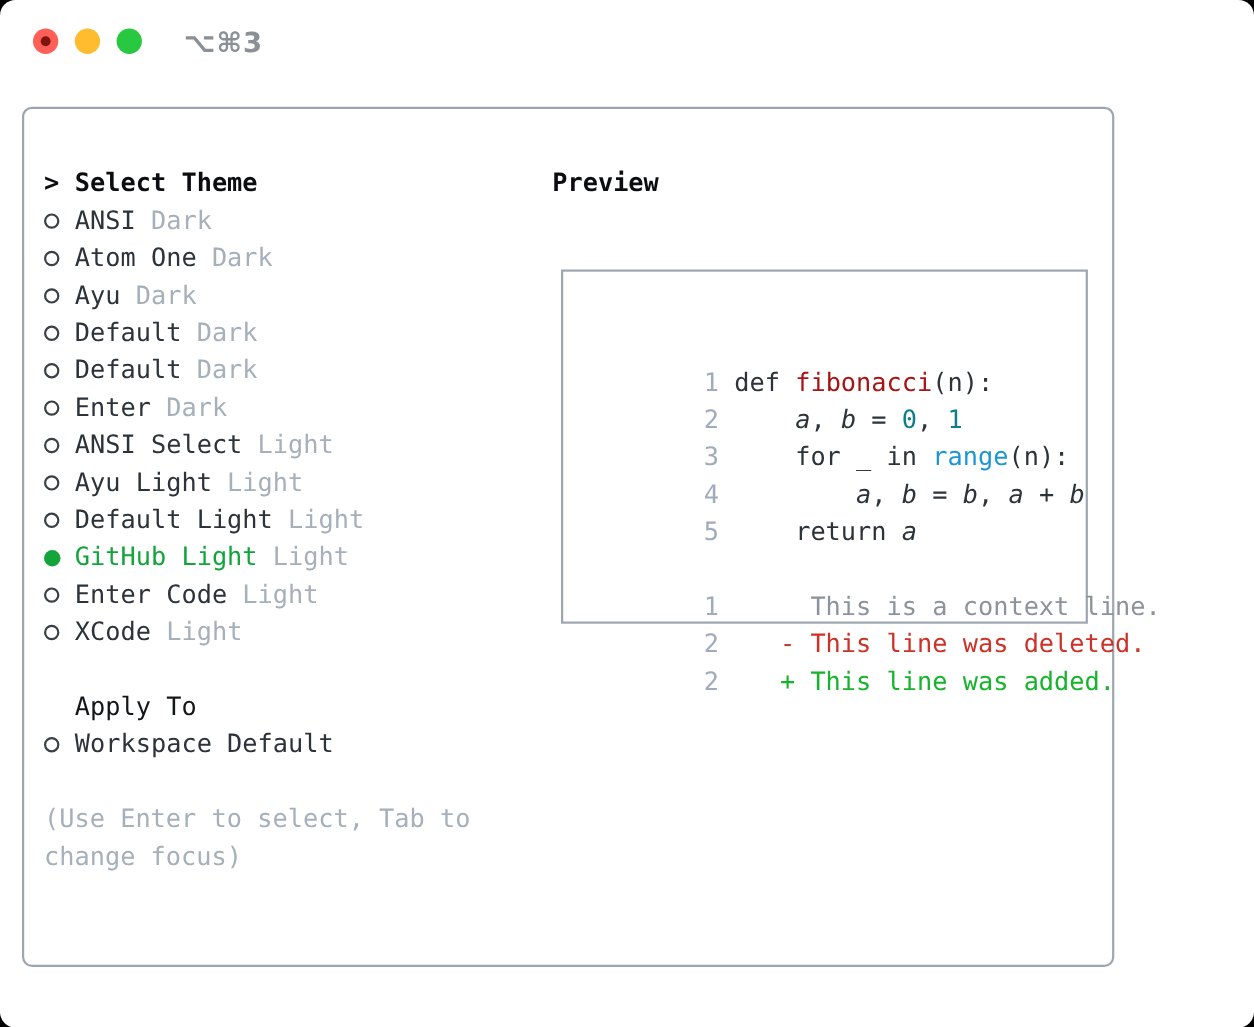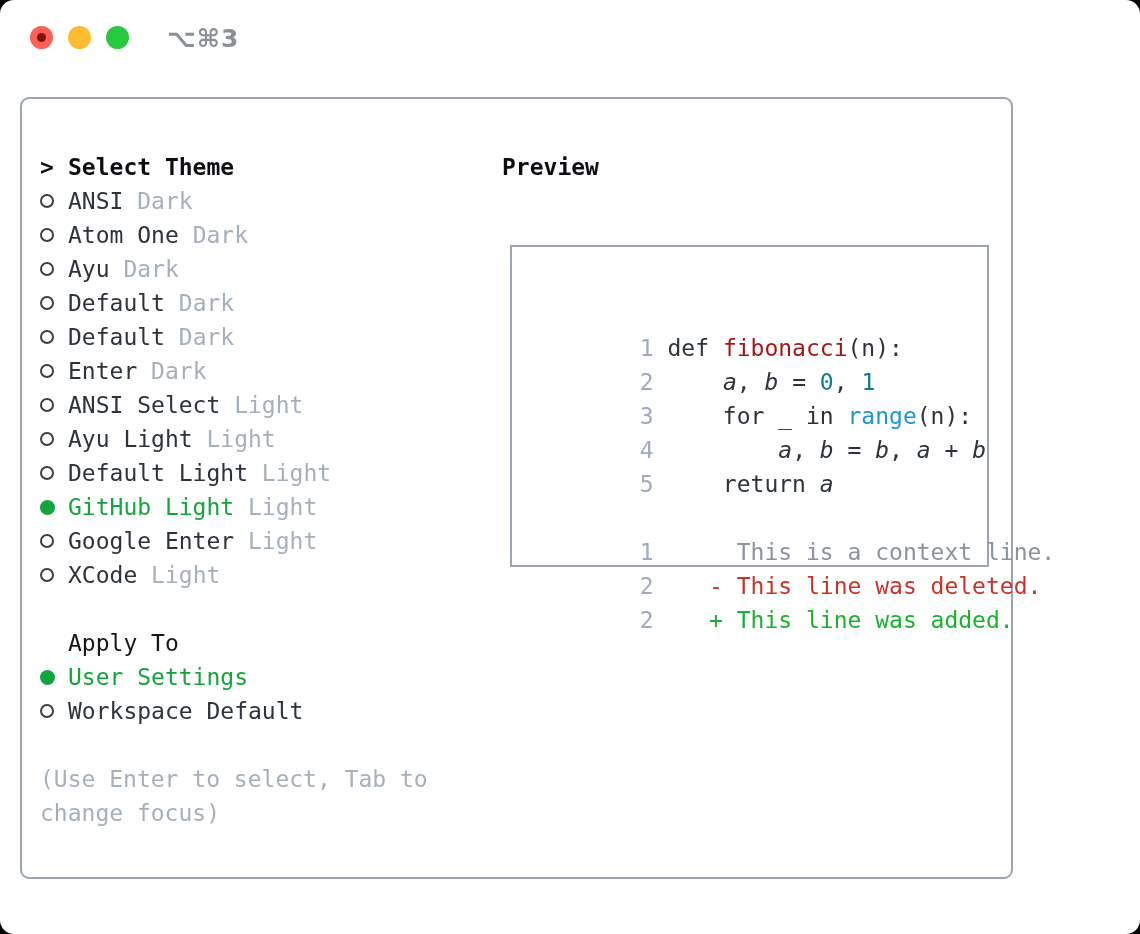--- a/index.html
+++ b/index.html
@@ -135,39 +135,35 @@
         <span class="t-name">Default Light</span>
         <span class="t-variant">Light</span>
       </div>
       <div class="row theme-row" data-selected="true">
         <span class="marker"><span class="radio"></span></span>
         <span class="t-name">GitHub Light</span>
         <span class="t-variant">Light</span>
       </div>
       <div class="row theme-row" data-selected="false">
         <span class="marker"><span class="radio"></span></span>
-        <span class="t-name">Google Enter</span>
+        <span class="t-name">Enter Code</span>
         <span class="t-variant">Light</span>
       </div>
       <div class="row theme-row" data-selected="false">
         <span class="marker"><span class="radio"></span></span>
         <span class="t-name">XCode</span>
         <span class="t-variant">Light</span>
       </div>
 
       <div class="spacer"></div>
 
       <div class="row">
         <span class="marker"></span>
         <span class="subheader-label">Apply To</span>
       </div>
-      <div class="row theme-row" data-selected="true">
-        <span class="marker"><span class="radio"></span></span>
-        <span class="t-name">User Settings</span>
-      </div>
       <div class="row theme-row" data-selected="false">
         <span class="marker"><span class="radio"></span></span>
         <span class="t-name">Workspace Default</span>
       </div>
 
       <div class="spacer"></div>
 
       <div class="row hint">(Use Enter to select, Tab to</div>
       <div class="row hint">change focus)</div>
     </div>

